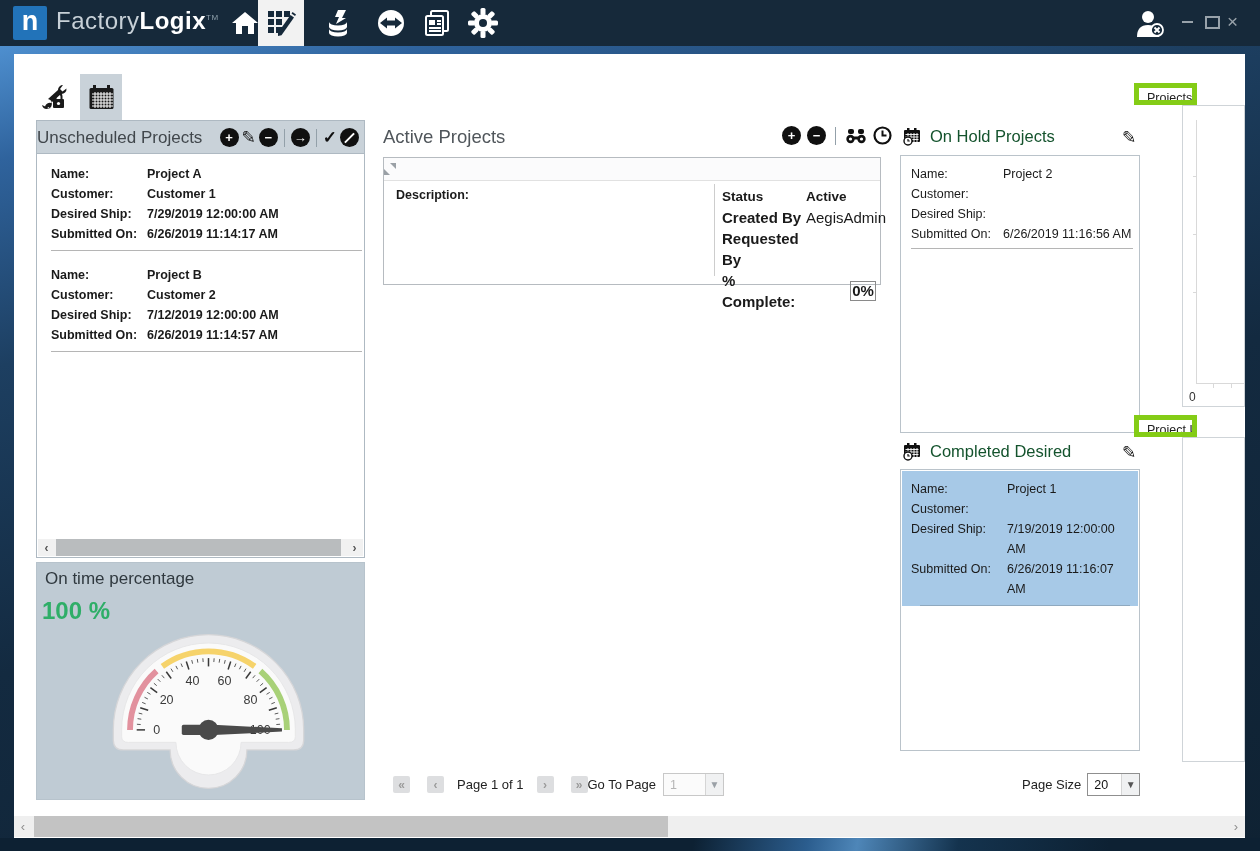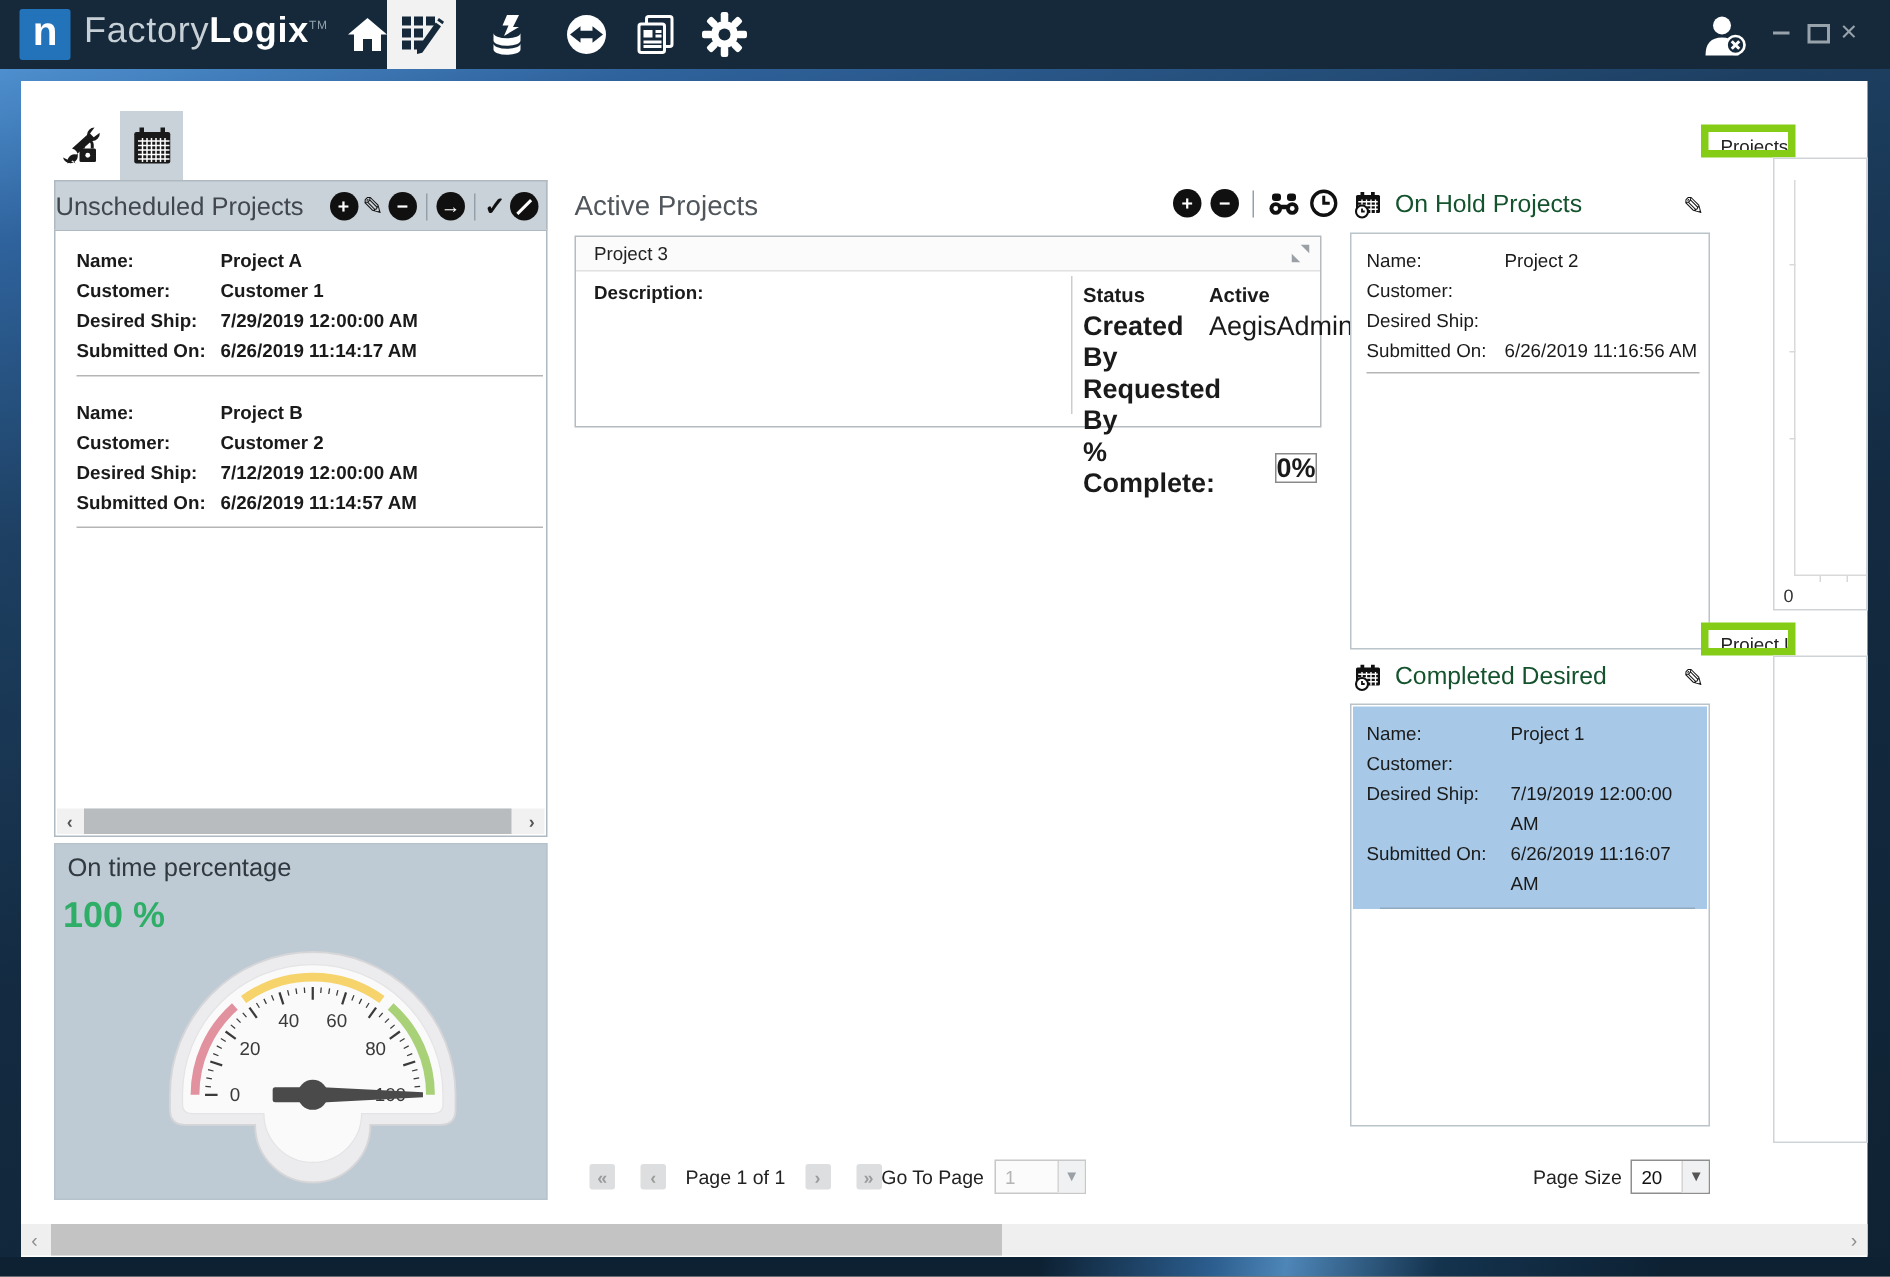--- a/index.html
+++ b/index.html
@@ -52,21 +52,21 @@
   .gauge-title{position:absolute;left:8px;top:6px;font-size:17px;color:#30393f;}
   .gauge-value{position:absolute;left:5px;top:34px;font-size:24px;font-weight:bold;}
   .gauge-label{font-size:15px;fill:#3a3a3a;font-family:"Liberation Sans",sans-serif;}
   
   .active-title{position:absolute;left:383px;top:126px;font-size:18.5px;color:#50565b;z-index:2;}
   .active-toolbar{position:absolute;top:126px;left:782px;display:flex;align-items:center;gap:6px;z-index:2;}
   .card{position:absolute;left:383px;top:157px;width:498px;height:128px;border:1px solid #b6bbc0;background:#fff;z-index:2;box-sizing:border-box;}
   .card-header{position:absolute;left:0;top:0;right:0;height:22px;background:#fbfbfc;border-bottom:1px solid #e1e1e1;
                display:flex;align-items:center;font-size:12.5px;color:#222;}
   .card-vsep{position:absolute;left:330px;top:26px;bottom:8px;width:1px;background:#cdcdcd;}
-  .kv-row{display:flex;line-height:21px;font-size:18px;color:#1a1a1a;}
+  .kv-row{display:flex;line-height:21px;font-size:15px;color:#1a1a1a;}
   .kv-label{width:84px;font-weight:bold;flex:none;}
   
   .pager{position:absolute;left:393px;top:773px;display:flex;align-items:center;font-size:13px;color:#222;z-index:2;}
   .pg-btn{width:17px;height:17px;background:#dddee0;border-radius:2px;color:#9b9b9b;font-weight:bold;font-size:12px;
           display:flex;align-items:center;justify-content:center;cursor:pointer;}
   .combo{height:21px;border:1px solid #c8c8c8;background:#fbfbfb;display:flex;align-items:center;position:relative;cursor:pointer;}
   .combo .val{padding-left:6px;flex:1;font-size:12.5px;}
   .combo .dd{width:17px;height:100%;border-left:1px solid #d5d5d5;background:#f0f1f2;color:#9aa0a6;
              display:flex;align-items:center;justify-content:center;font-size:10px;}
   
@@ -370,21 +370,20 @@
     <span>
       <svg width="19" height="19" viewBox="0 0 19 19">
         <circle cx="9.5" cy="9.5" r="8" fill="none" stroke="#101010" stroke-width="2.2"></circle>
         <path d="M9.5,4.5 V9.5 H13.5" fill="none" stroke="#101010" stroke-width="2"></path>
       </svg>
     </span>
   </div>
 
   <div class="card">
     <div class="card-header">
-      <span style="margin-left:12px;flex:1;">Project 3</span>
       <span style="margin-right:7px;">
         <svg width="12" height="12" viewBox="0 0 12 12">
           <polygon points="12,0 12,6 6,0" fill="#9aa0a6"></polygon>
             <polygon points="0,12 0,6 6,12" fill="#9aa0a6"></polygon>
         </svg>
       </span>
     </div>
     <div style="position:absolute;left:12px;top:30px;font-size:12.5px;font-weight:bold;color:#1a1a1a;">Description:</div>
     <div class="card-vsep"></div>
     <div style="position:absolute;left:338px;top:28px;width:154px;">

